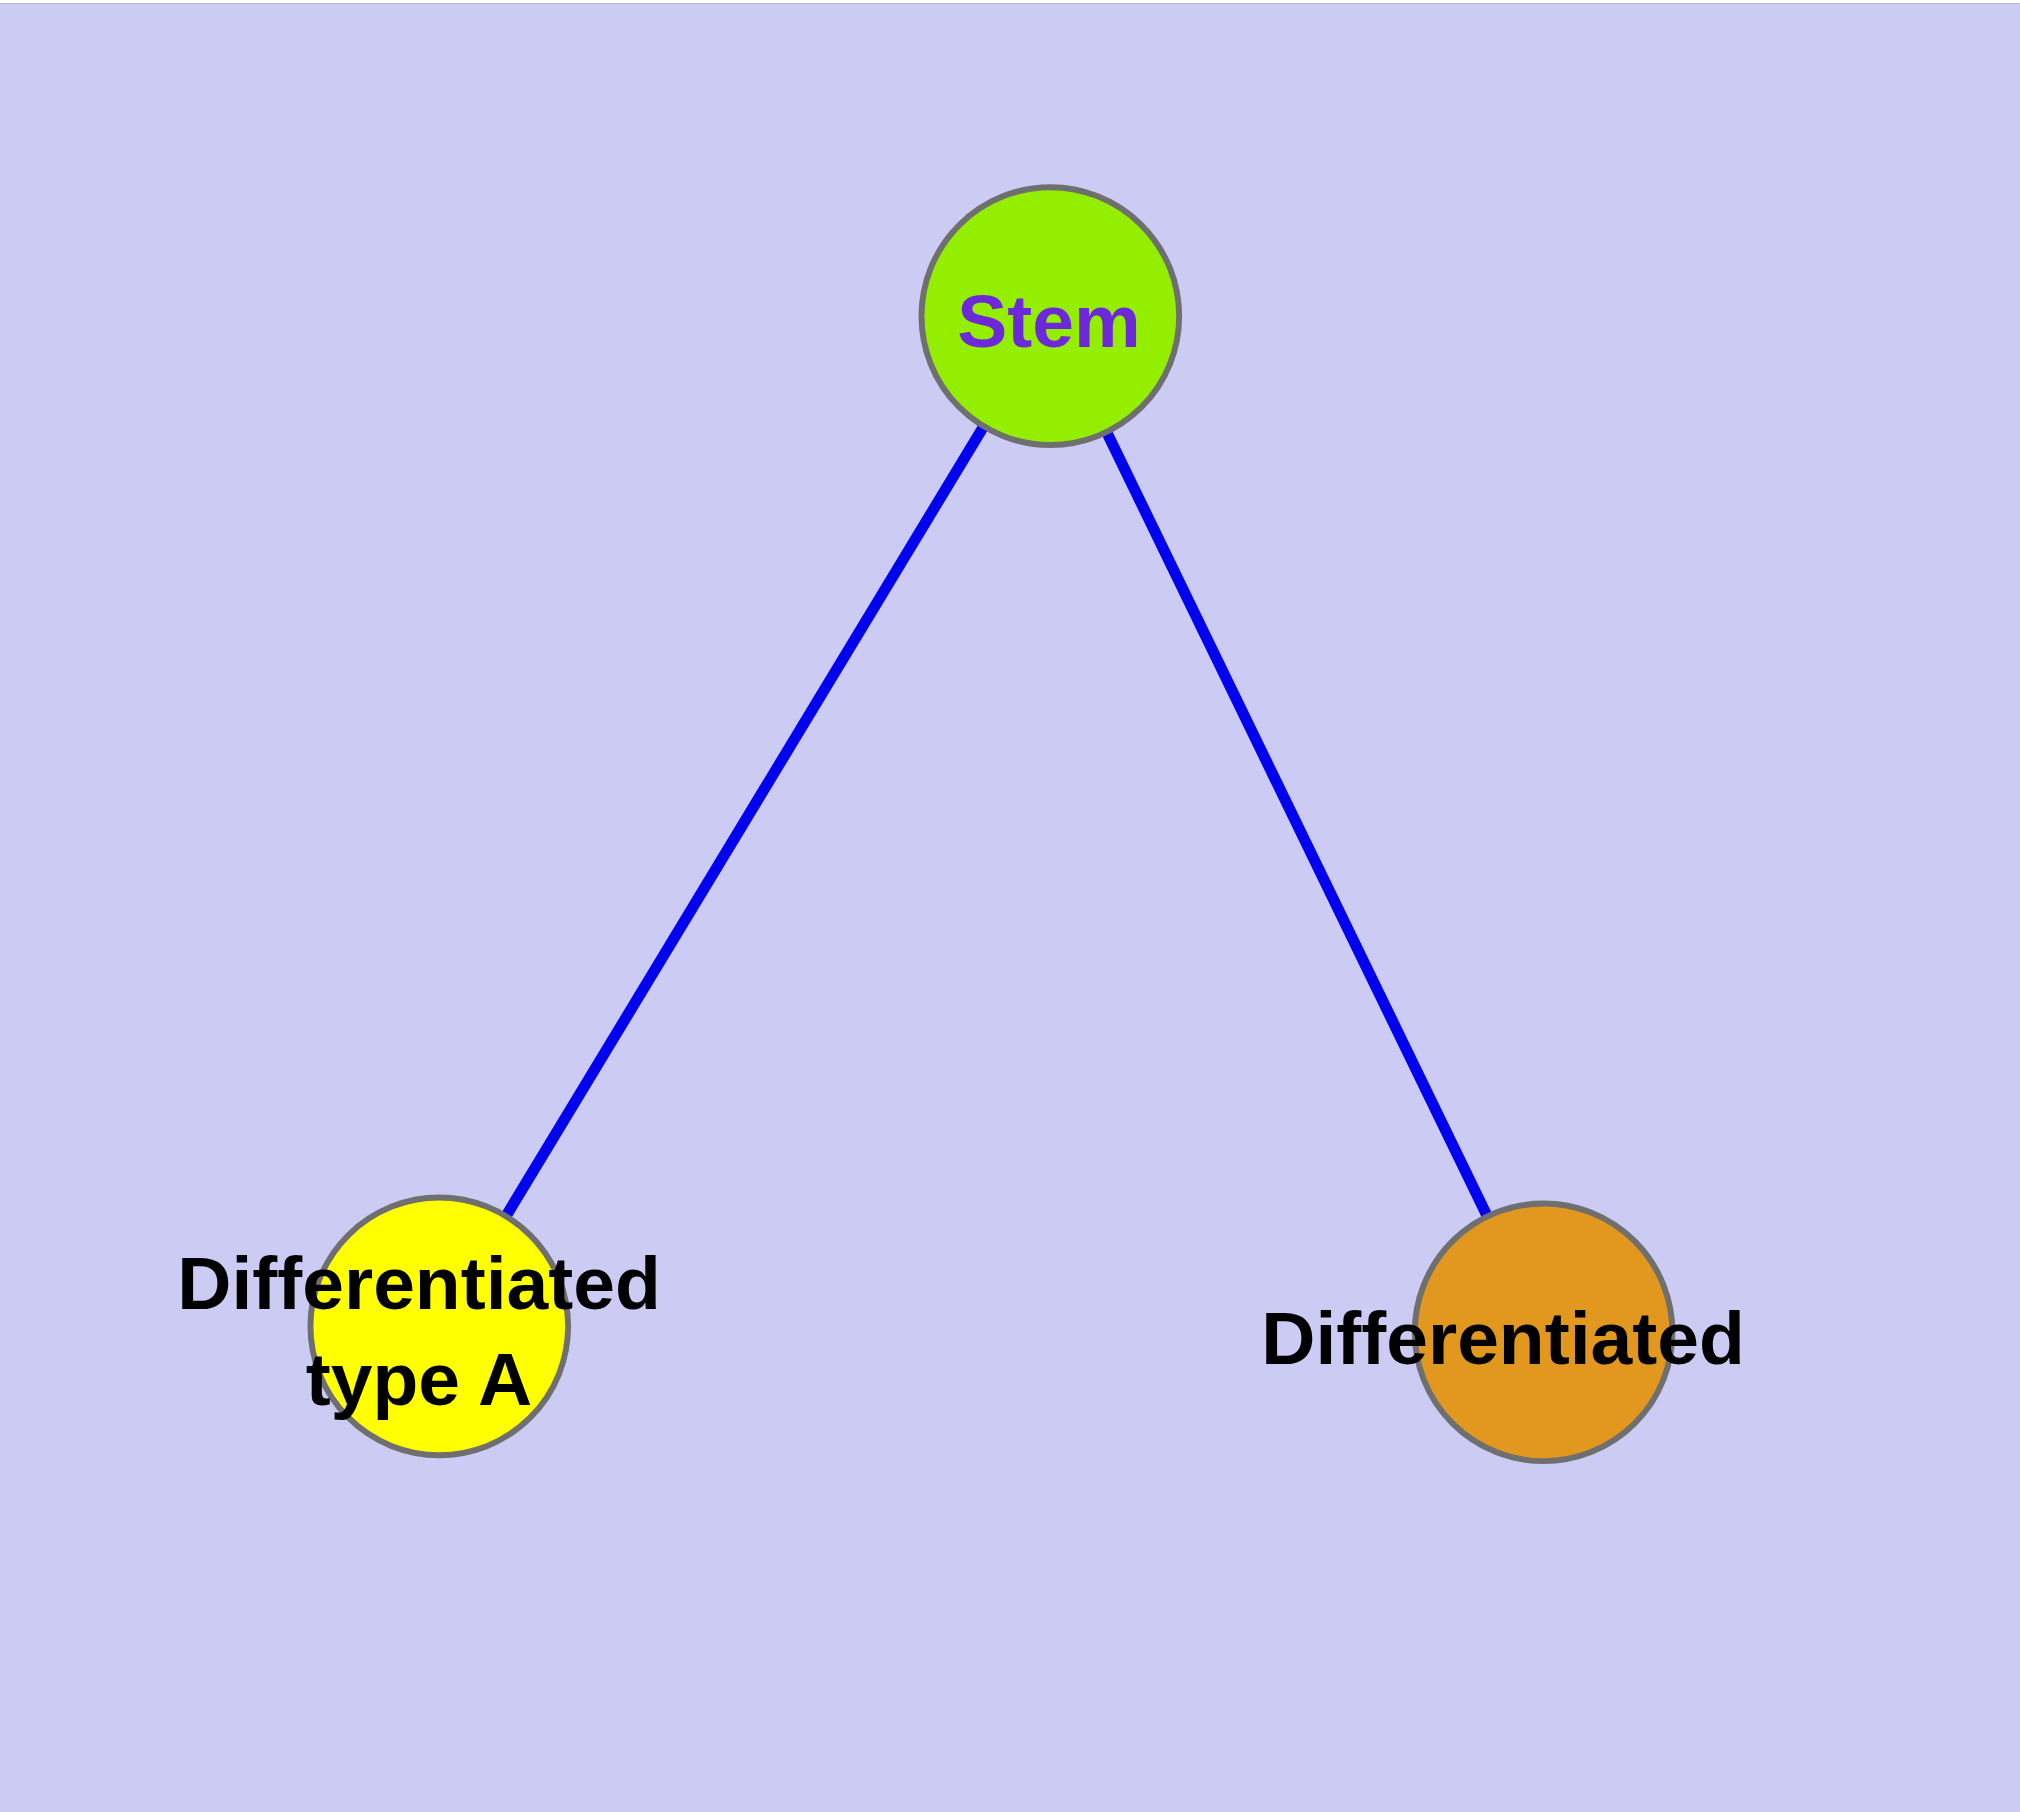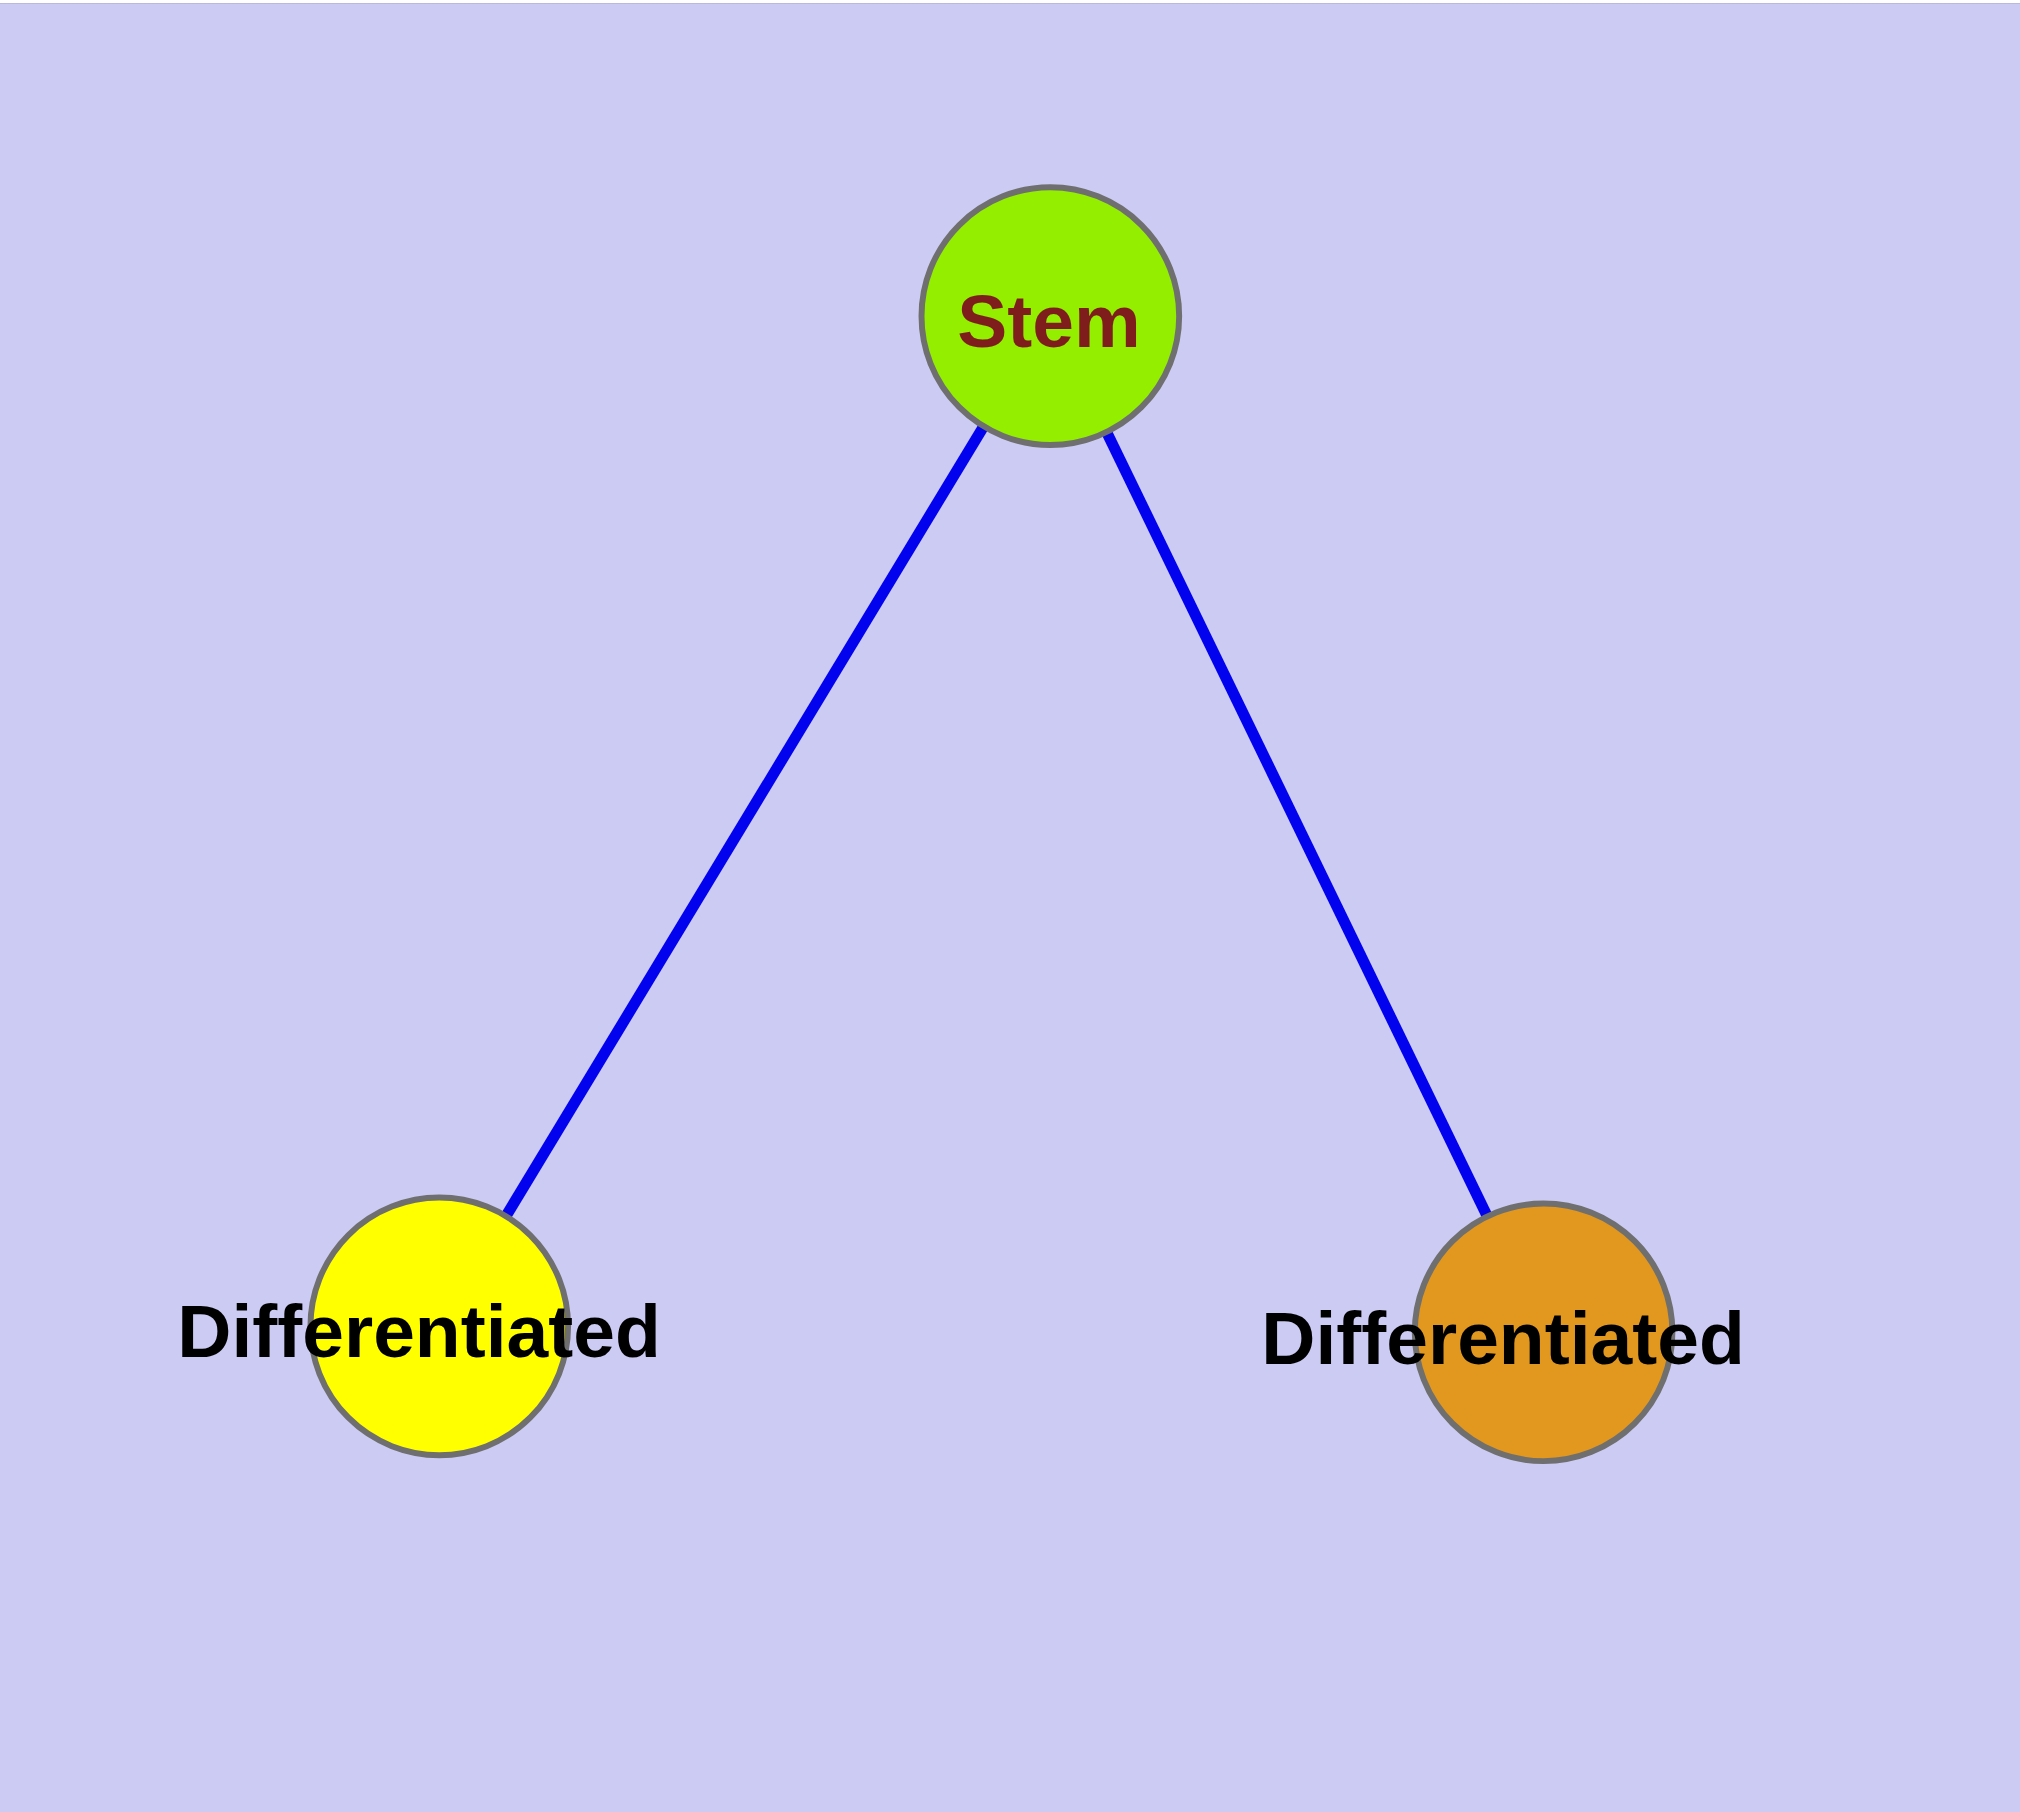--- a/index.html
+++ b/index.html
@@ -59,24 +59,25 @@
         <line x1="1239" y1="373" x2="518" y2="1565" stroke="#0202ef" stroke-width="13"></line>
         <line x1="1239" y1="373" x2="1821" y2="1572" stroke="#0202ef" stroke-width="13"></line>
       </g>
     <g id="node-layer">
         <circle cx="1239" cy="373" r="152" fill="#94ee00" stroke="#6f6f6f" stroke-width="7"></circle>
         <circle cx="518" cy="1565" r="152" fill="#ffff00" stroke="#6f6f6f" stroke-width="7"></circle>
         <circle cx="1821" cy="1572" r="152" fill="#e2981e" stroke="#6f6f6f" stroke-width="7"></circle>
       </g>
   </svg>
   <div class="labels" id="label-layer">
-      <div class="node-label" style="left: 1049px; top: 321px; color: #7f1d1d;">
+      <div class="node-label" style="left: 1049px; top: 321px; color: #6d28d9;">
         <div>Stem</div>
       </div>
       <div class="node-label" style="left: 419px; top: 1331px; color: rgb(0, 0, 0);">
         <div>Differentiated</div>
+        <div>type A</div>
       </div>
       <div class="node-label" style="left: 1503px; top: 1338px; color: rgb(0, 0, 0);">
         <div>Differentiated</div>
       </div>
     </div>
 </div>
 
 
 </body></html>

